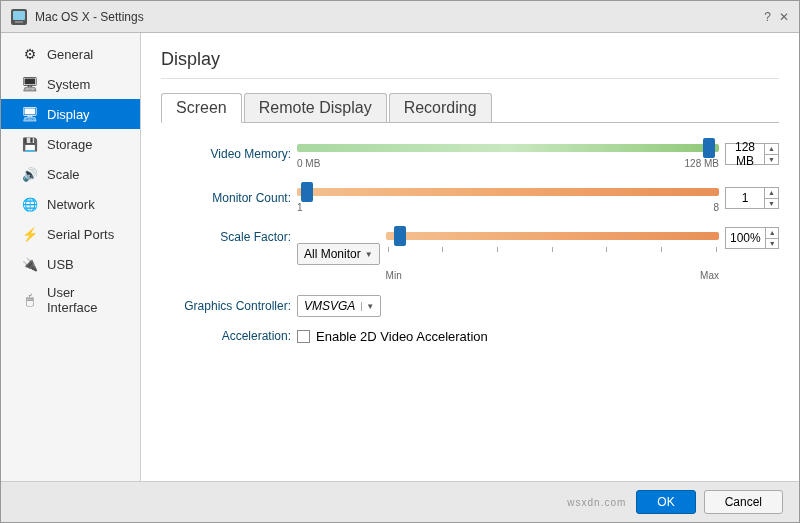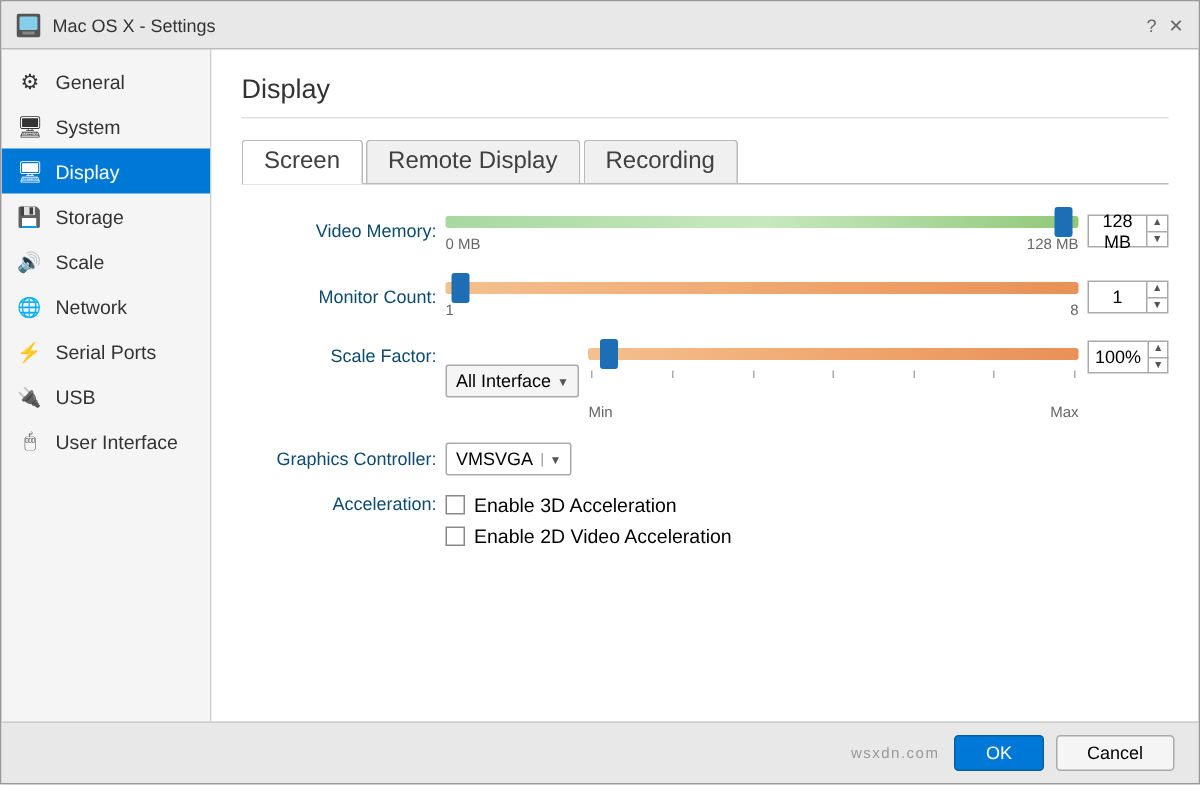--- a/index.html
+++ b/index.html
@@ -58,21 +58,21 @@
       background: #f5f5f5;
       border-right: 1px solid #ccc;
       padding: 6px 0;
       overflow-y: auto;
     }
 
     .sidebar-item {
       display: flex;
       align-items: center;
       gap: 8px;
-      padding: 6px 10px;
+      padding: 6px 20px;
       cursor: pointer;
       color: #333;
       font-size: 13px;
     }
 
     .sidebar-item.active {
       background: #0078d7;
       color: white;
     }
 
@@ -278,20 +278,21 @@
       display: flex;
       align-items: center;
       border: 1px solid #aaa;
       background: white;
       padding: 2px 6px;
       border-radius: 2px;
       cursor: pointer;
       font-size: 12px;
       gap: 6px;
       height: 22px;
+      font-style: italic;
     }
 
     .select-arrow-btn {
       border-left: 1px solid #aaa;
       padding-left: 4px;
       font-size: 8px;
       color: #555;
     }
 
     .checkbox {
@@ -488,21 +489,21 @@
             <div class="spinbox-arrow">▼</div>
           </div>
         </div>
       </div>
 
       <div class="settings-row" style="align-items:flex-start;">
         <div class="row-label" style="padding-top:3px;">Scale Factor:</div>
         <div style="display:flex; flex-direction:column; flex:1; gap:4px;">
           <div style="display:flex; align-items:center; gap:6px;">
             <div class="dropdown-btn">
-              <span>All Interface</span>
+              <span>All Monitor</span>
               <span class="dropdown-arrow">▼</span>
             </div>
             <div class="slider-container" style="flex:1;">
               <div class="slider-track">
                 <div class="slider-scale-track">
                   <div class="slider-thumb-left" style="left:8px;"></div>
                 </div>
               </div>
               <div class="tick-marks">
                 <div class="tick"></div>
@@ -535,24 +536,20 @@
           <span>VMSVGA</span>
           <span class="select-arrow-btn">▼</span>
         </div>
       </div>
 
       <div class="settings-row" style="align-items:flex-start; margin-bottom:6px;">
         <div class="row-label">Acceleration:</div>
         <div style="display:flex; flex-direction:column; gap:6px;">
           <div style="display:flex; align-items:center; gap:6px;">
             <div class="checkbox"></div>
-            <span>Enable 3D Acceleration</span>
-          </div>
-          <div style="display:flex; align-items:center; gap:6px;">
-            <div class="checkbox"></div>
             <span>Enable 2D Video Acceleration</span>
           </div>
         </div>
       </div>
     </div>
   </div>
 
   <div class="footer">
     <div style="flex:1;"></div>
     <div class="watermark">wsxdn.com</div>

